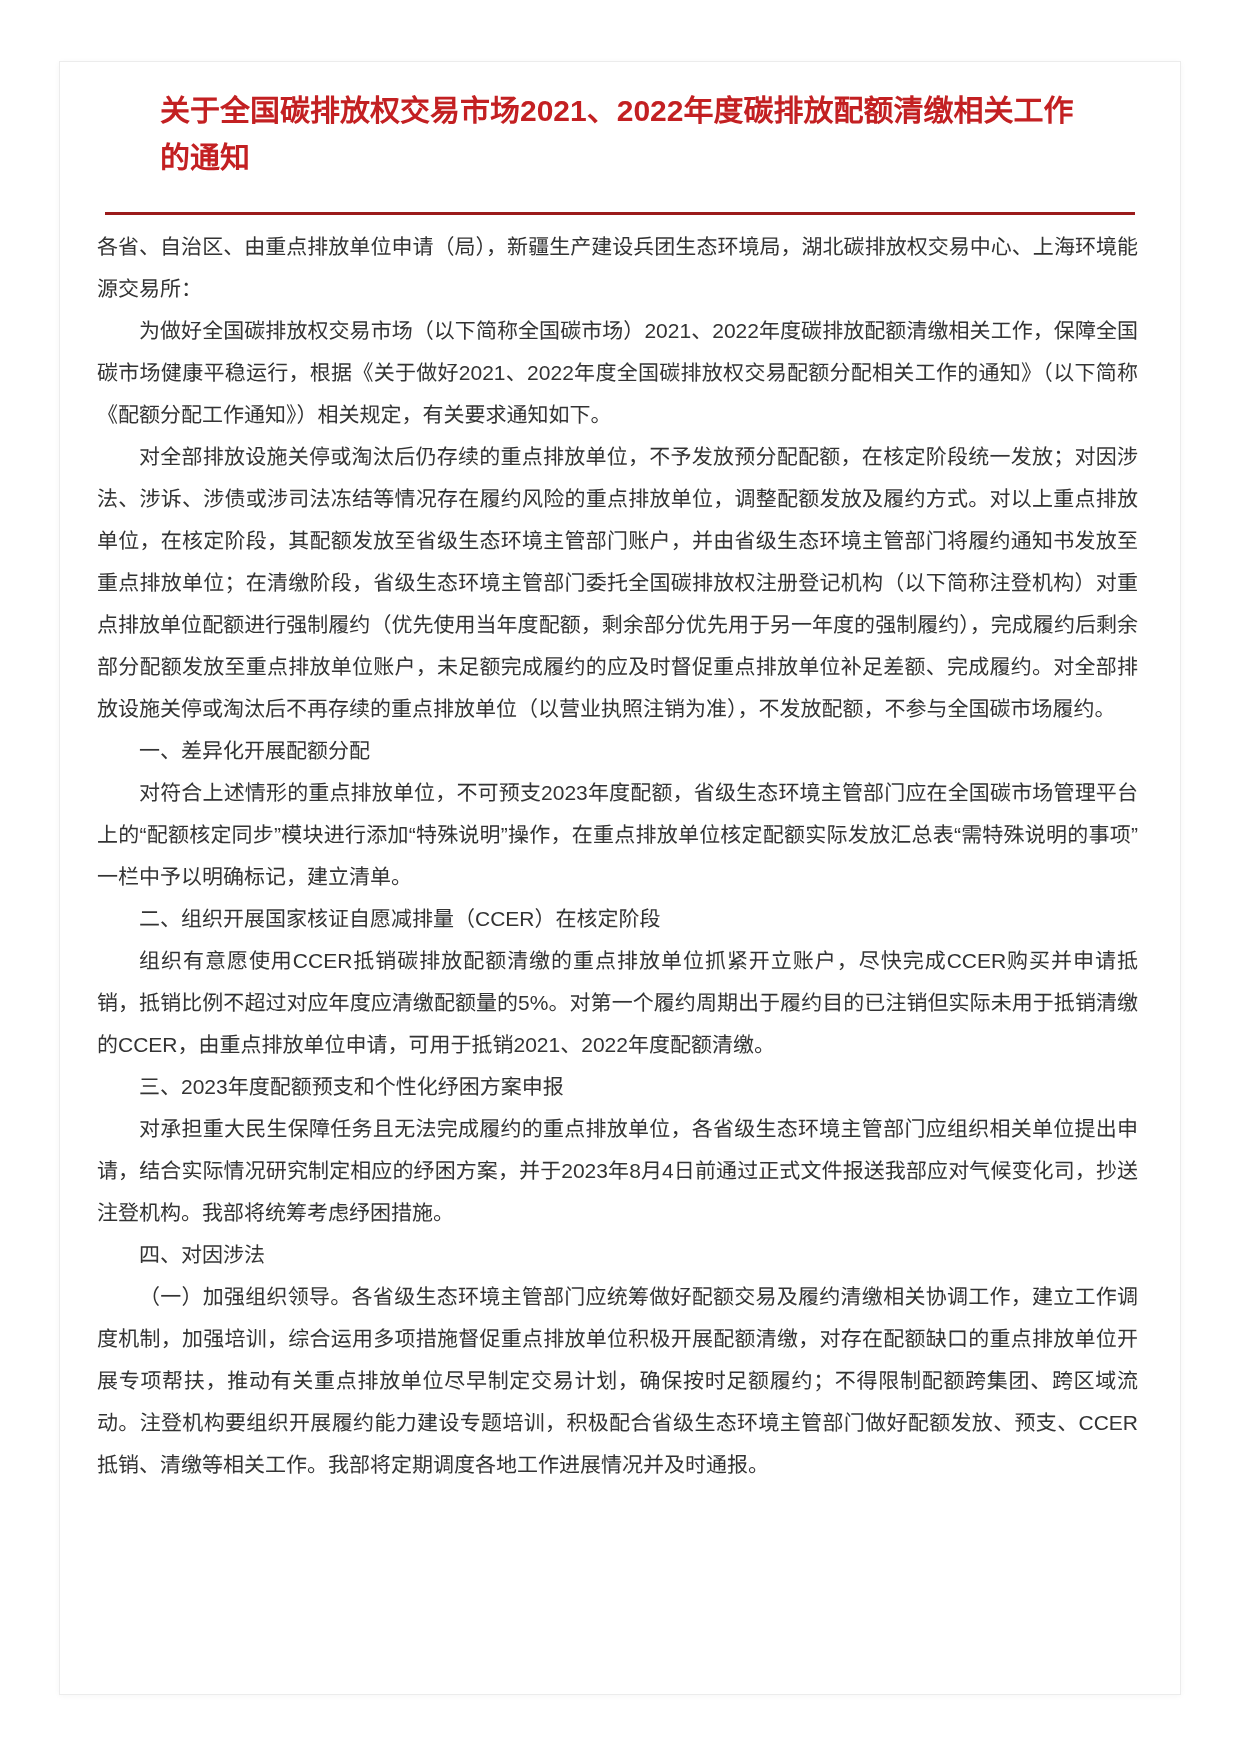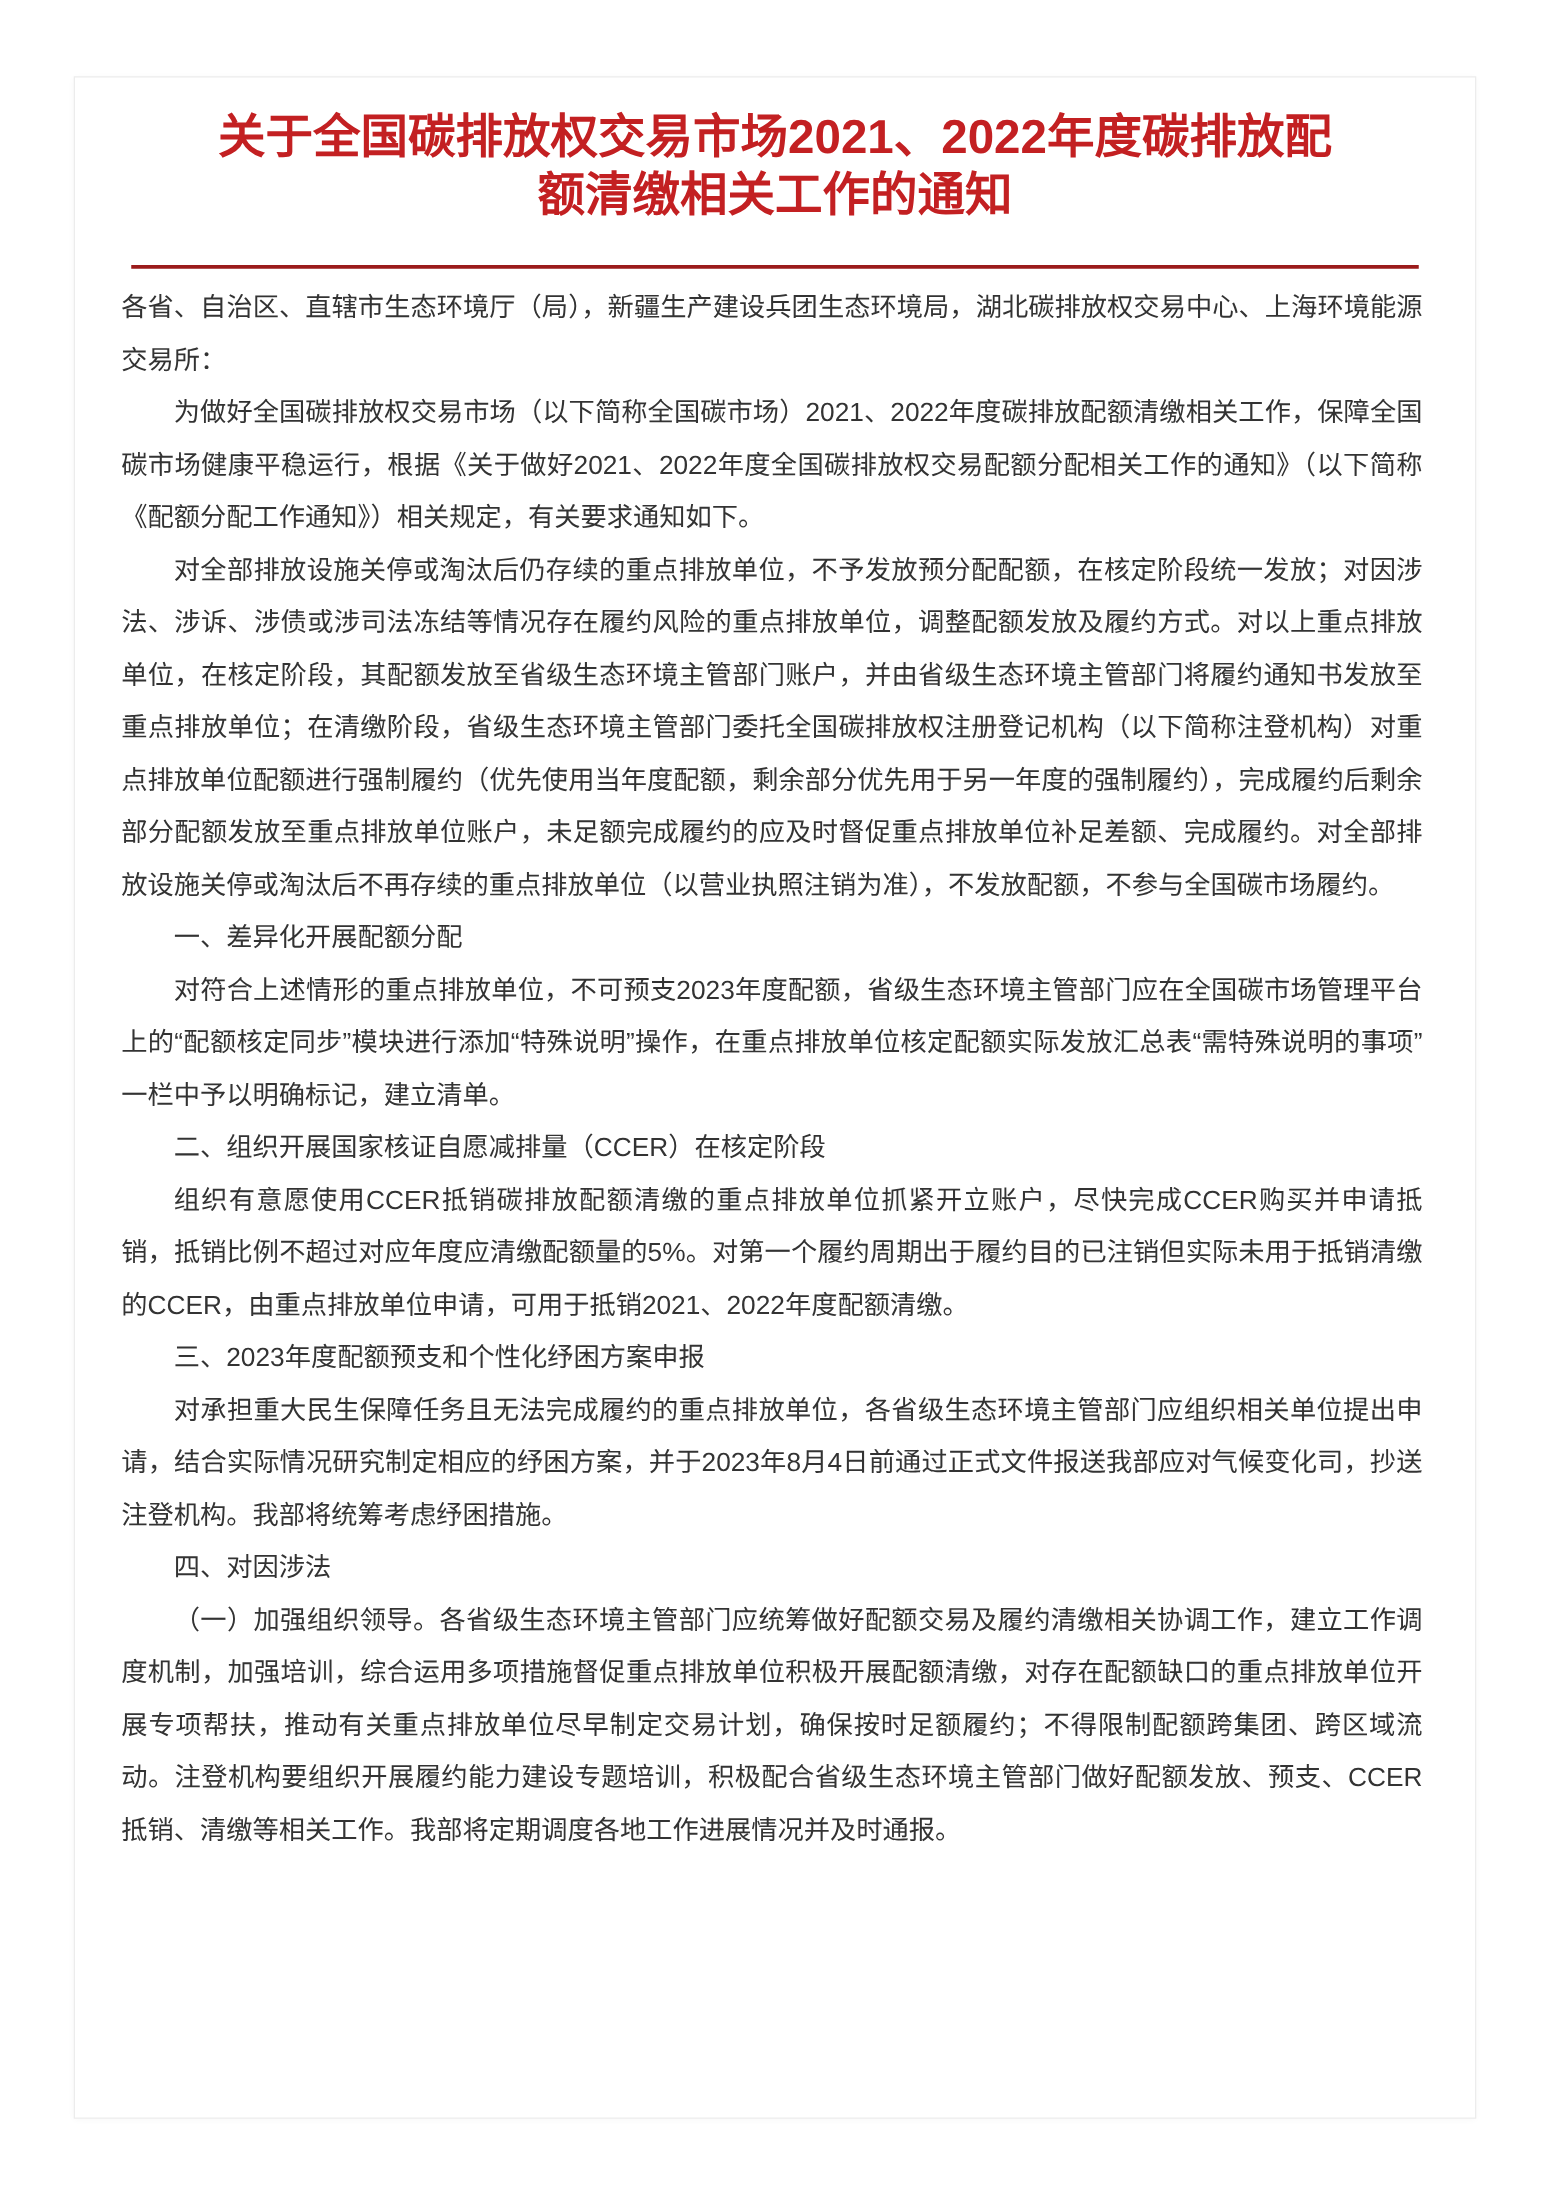--- a/index.html
+++ b/index.html
@@ -22,24 +22,23 @@
     height: 1634px;
     box-sizing: border-box;
     background: #ffffff;
     border: 1px solid #ececec;
     box-shadow: 0 1px 6px rgba(0,0,0,0.04);
   }
   .doc-title {
     max-width: 920px;
     margin: 25px auto 0 auto;
     padding: 0 10px;
-    font-size: 38px;
+    font-size: 30px;
     font-weight: bold;
     line-height: 47px;
-    text-align: center;
     color: var(--accent, #c32022);
   }
   .divider {
     border: none;
     height: 3px;
     background: var(--divider, #9b1b1b);
     margin: 31px 45px 11px 45px;
   }
   .content {
     padding: 0 42px 27px 37px;
@@ -57,21 +56,21 @@
     text-indent: 2em;
   }
 </style>
 </head>
 <body>
 
 <div class="page">
   <h1 class="doc-title">关于全国碳排放权交易市场2021、2022年度碳排放配额清缴相关工作的通知</h1>
   <hr class="divider">
   <div class="content">
-      <p class="para">各省、自治区、直辖市生态环境厅（局），新疆生产建设兵团生态环境局，湖北碳排放权交易中心、上海环境能源交易所：</p>
+      <p class="para">各省、自治区、由重点排放单位申请（局），新疆生产建设兵团生态环境局，湖北碳排放权交易中心、上海环境能源交易所：</p>
       <p class="para indent">为做好全国碳排放权交易市场（以下简称全国碳市场）2021、2022年度碳排放配额清缴相关工作，保障全国碳市场健康平稳运行，根据《关于做好2021、2022年度全国碳排放权交易配额分配相关工作的通知》（以下简称《配额分配工作通知》）相关规定，有关要求通知如下。</p>
       <p class="para indent">对全部排放设施关停或淘汰后仍存续的重点排放单位，不予发放预分配配额，在核定阶段统一发放；对因涉法、涉诉、涉债或涉司法冻结等情况存在履约风险的重点排放单位，调整配额发放及履约方式。对以上重点排放单位，在核定阶段，其配额发放至省级生态环境主管部门账户，并由省级生态环境主管部门将履约通知书发放至重点排放单位；在清缴阶段，省级生态环境主管部门委托全国碳排放权注册登记机构（以下简称注登机构）对重点排放单位配额进行强制履约（优先使用当年度配额，剩余部分优先用于另一年度的强制履约），完成履约后剩余部分配额发放至重点排放单位账户，未足额完成履约的应及时督促重点排放单位补足差额、完成履约。对全部排放设施关停或淘汰后不再存续的重点排放单位（以营业执照注销为准），不发放配额，不参与全国碳市场履约。</p>
       <p class="para indent">一、差异化开展配额分配</p>
       <p class="para indent">对符合上述情形的重点排放单位，不可预支2023年度配额，省级生态环境主管部门应在全国碳市场管理平台上的“配额核定同步”模块进行添加“特殊说明”操作，在重点排放单位核定配额实际发放汇总表“需特殊说明的事项”一栏中予以明确标记，建立清单。</p>
       <p class="para indent">二、组织开展国家核证自愿减排量（CCER）在核定阶段</p>
       <p class="para indent">组织有意愿使用CCER抵销碳排放配额清缴的重点排放单位抓紧开立账户，尽快完成CCER购买并申请抵销，抵销比例不超过对应年度应清缴配额量的5%。对第一个履约周期出于履约目的已注销但实际未用于抵销清缴的CCER，由重点排放单位申请，可用于抵销2021、2022年度配额清缴。</p>
       <p class="para indent">三、2023年度配额预支和个性化纾困方案申报</p>
       <p class="para indent">对承担重大民生保障任务且无法完成履约的重点排放单位，各省级生态环境主管部门应组织相关单位提出申请，结合实际情况研究制定相应的纾困方案，并于2023年8月4日前通过正式文件报送我部应对气候变化司，抄送注登机构。我部将统筹考虑纾困措施。</p>
       <p class="para indent">四、对因涉法</p>
       <p class="para indent">（一）加强组织领导。各省级生态环境主管部门应统筹做好配额交易及履约清缴相关协调工作，建立工作调度机制，加强培训，综合运用多项措施督促重点排放单位积极开展配额清缴，对存在配额缺口的重点排放单位开展专项帮扶，推动有关重点排放单位尽早制定交易计划，确保按时足额履约；不得限制配额跨集团、跨区域流动。注登机构要组织开展履约能力建设专题培训，积极配合省级生态环境主管部门做好配额发放、预支、CCER抵销、清缴等相关工作。我部将定期调度各地工作进展情况并及时通报。</p>

